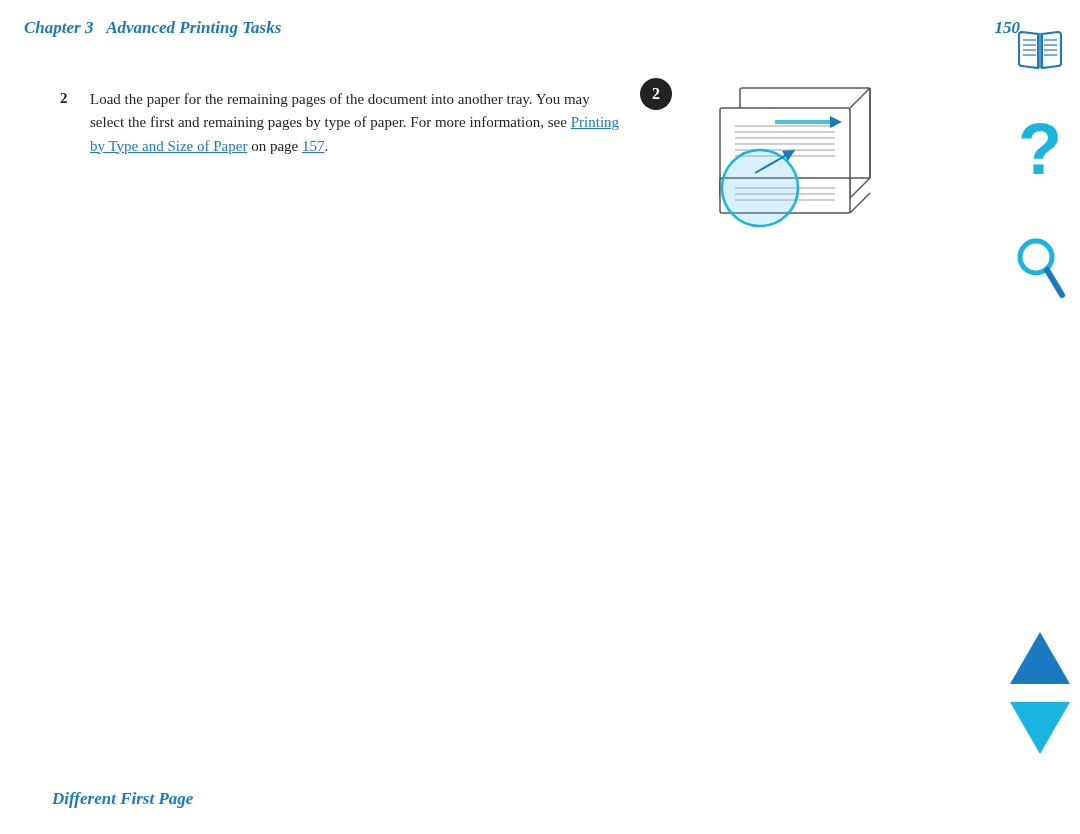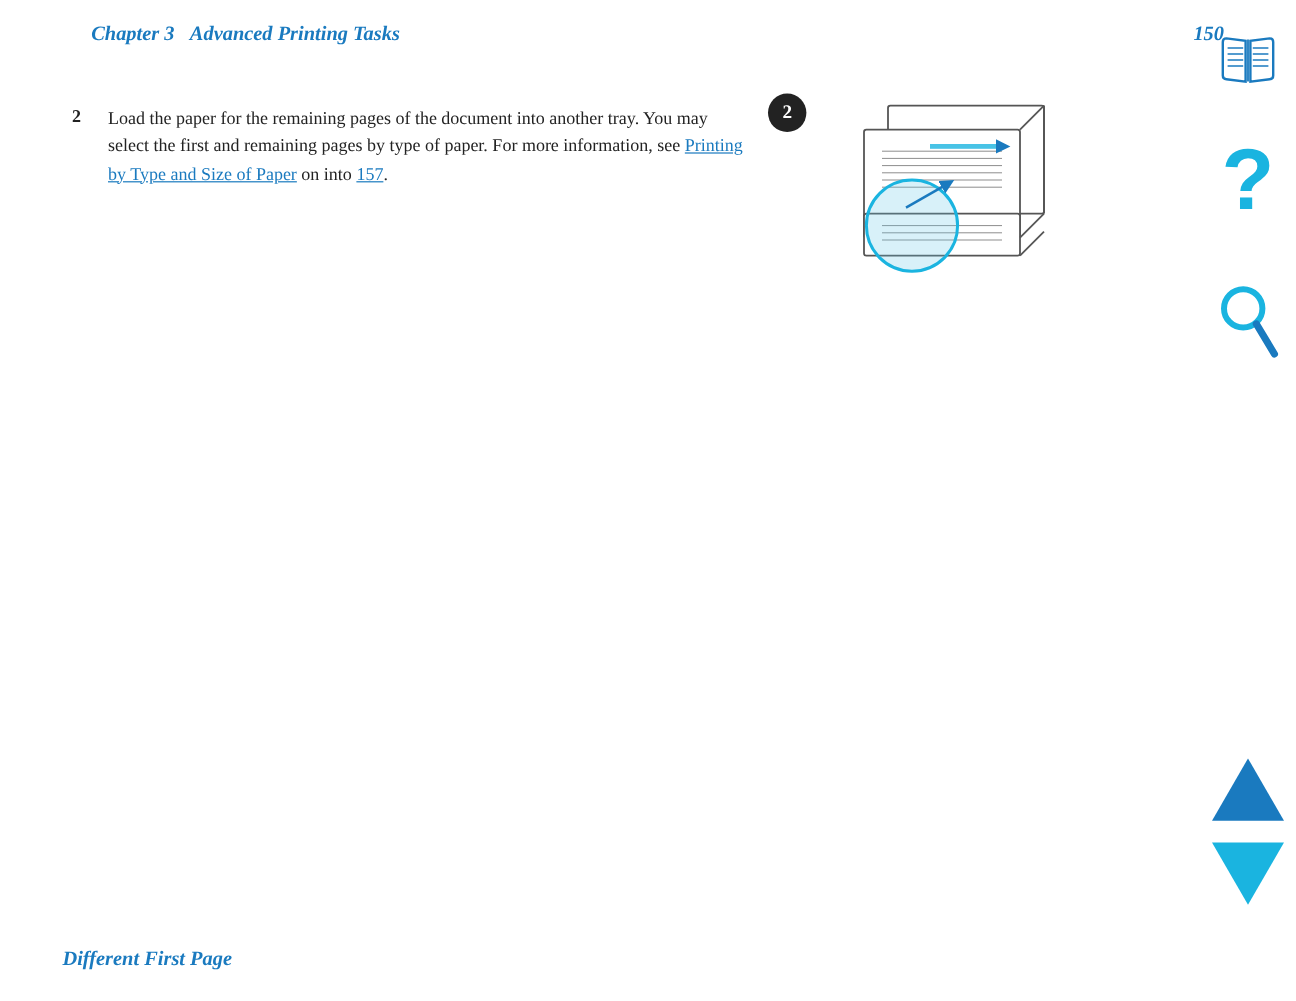--- a/index.html
+++ b/index.html
@@ -13,21 +13,21 @@
       color: #222;
       overflow: hidden;
       position: relative;
     }
 
     
     .header {
       display: flex;
       justify-content: space-between;
       align-items: center;
-      padding: 18px 60px 10px 76px;
+      padding: 18px 60px 10px 24px;
       border-bottom: none;
     }
 
     .header-title {
       font-style: italic;
       font-weight: bold;
       color: #1a7abf;
       font-size: 17px;
     }
 
@@ -193,21 +193,21 @@
   <span class="header-page">
     <em><span>150</span></em>
   </span>
 </div>
 
 <div class="content">
   <div class="text-area">
     <div class="step-row">
       <div class="step-number">2</div>
       <div class="step-text">
-        <span>Load the paper for the remaining pages of the document into another tray. You may select the first and remaining pages by type of paper. For more information, see </span><a class="link">Printing by Type and Size of Paper</a><span> on into </span><a class="link">157</a><span>.</span>
+        <span>Load the paper for the remaining pages of the document into another tray. You may select the first and remaining pages by type of paper. For more information, see </span><a class="link">Printing by Type and Size of Paper</a><span> on page </span><a class="link">157</a><span>.</span>
       </div>
     </div>
   </div>
 
   <div class="illustration">
     <div class="badge-circle">2</div>
     <div class="printer-svg">
       
       <svg width="230" height="180" viewBox="0 0 230 180">
 

